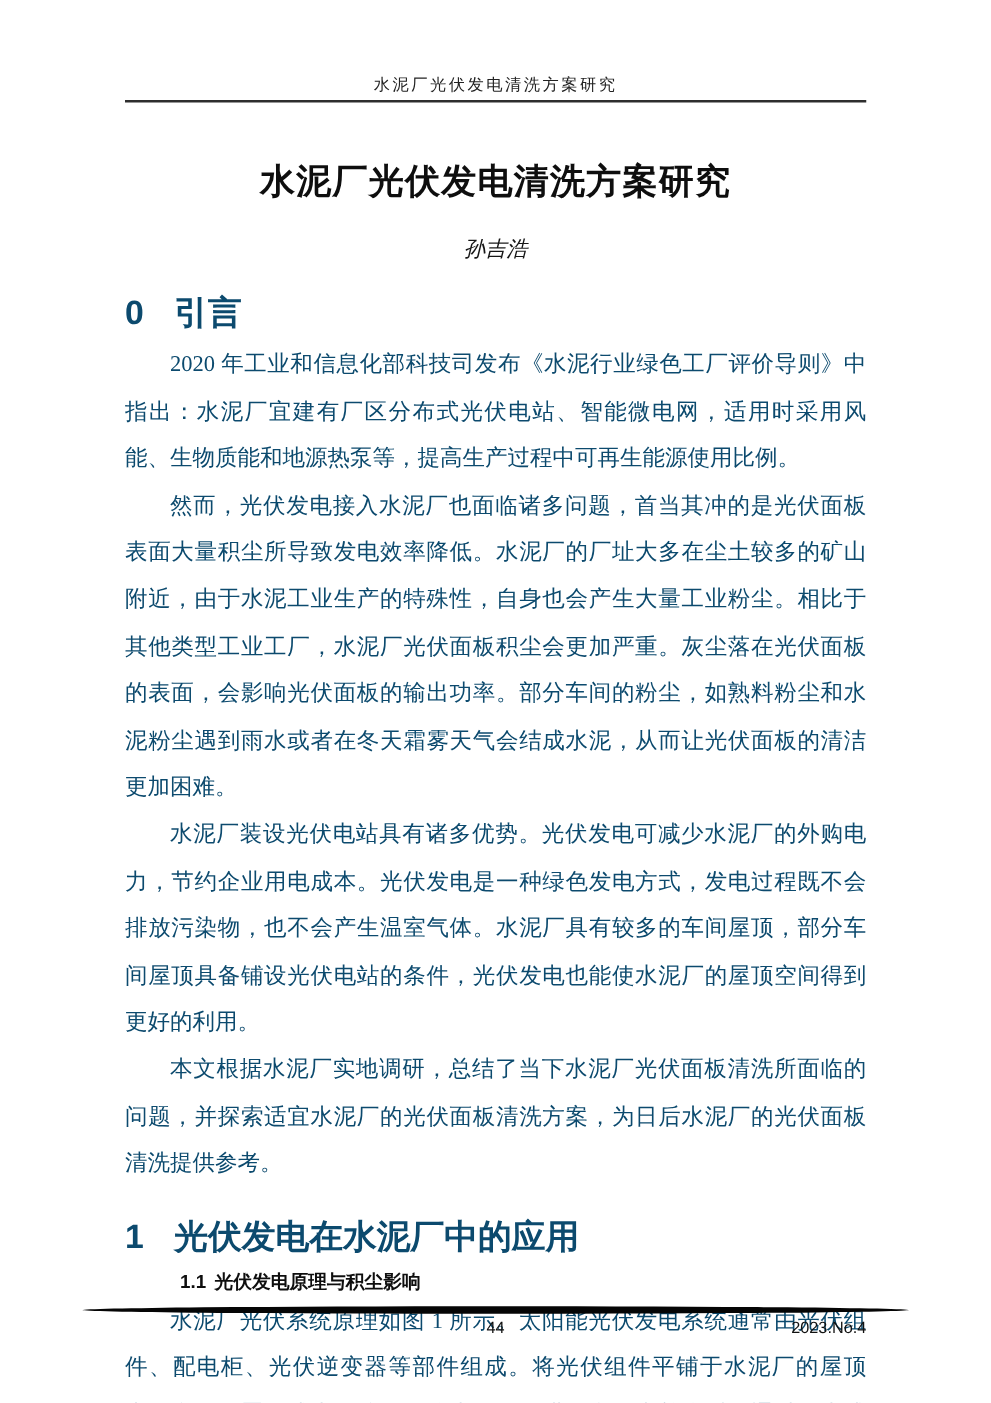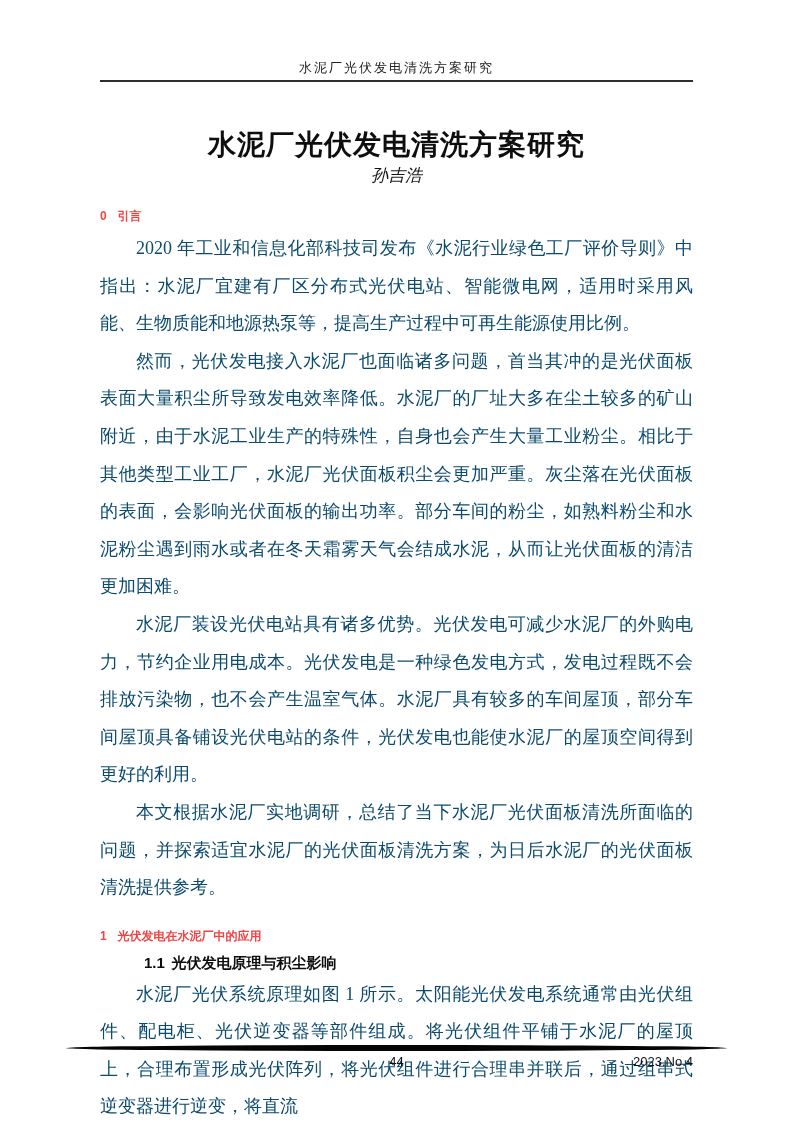--- a/index.html
+++ b/index.html
@@ -33,41 +33,42 @@
   .article-title {
     margin-top: 44px;
     text-align: center;
     font-family: "Liberation Sans", "DejaVu Sans", sans-serif;
     font-weight: bold;
     font-size: 28px;
     letter-spacing: 1px;
     color: #0e0e0e;
   }
   .author {
+    margin-top: 24px;
     text-align: center;
     font-size: 17px;
     font-style: italic;
     color: #161616;
   }
   .affiliation {
     margin-top: 3px;
     text-align: center;
     font-size: 17px;
     font-style: italic;
     color: #161616;
   }
 
   
   .sec-heading {
     margin-top: 21px;
     margin-bottom: 5px;
     font-family: "Liberation Sans", "DejaVu Sans", sans-serif;
     font-weight: bold;
-    font-size: 12px;
-    color: #ef4444;
+    font-size: 27px;
+    color: #0c4a6e;
   }
   .sec-heading .sec-num { margin-right: 0.9em; }
   .subsec-heading {
     margin-top: 9px;
     margin-bottom: 3px;
     font-family: "Liberation Sans", "DejaVu Sans", sans-serif;
     font-weight: bold;
     font-size: 15px;
     color: #0e0e0e;
     margin-left: 44px;

